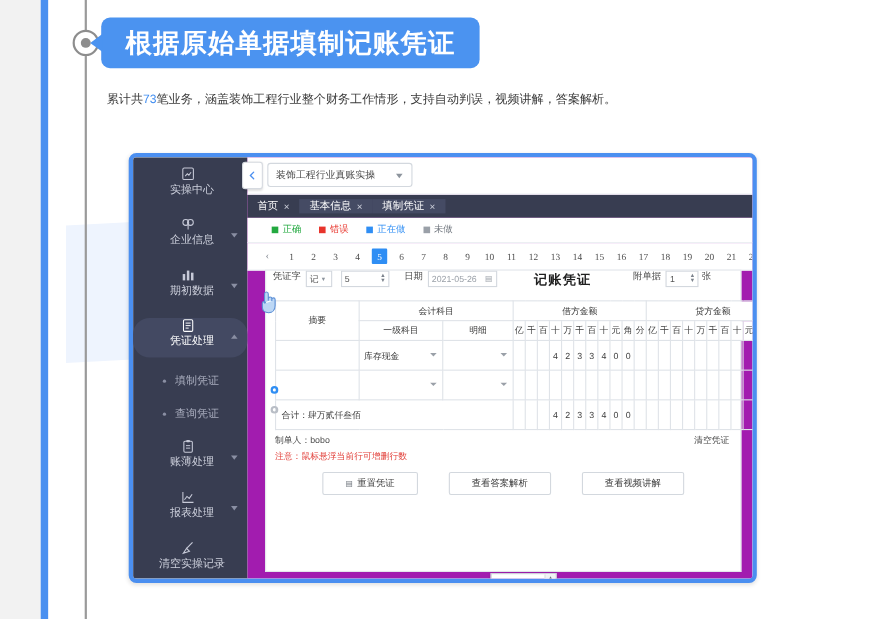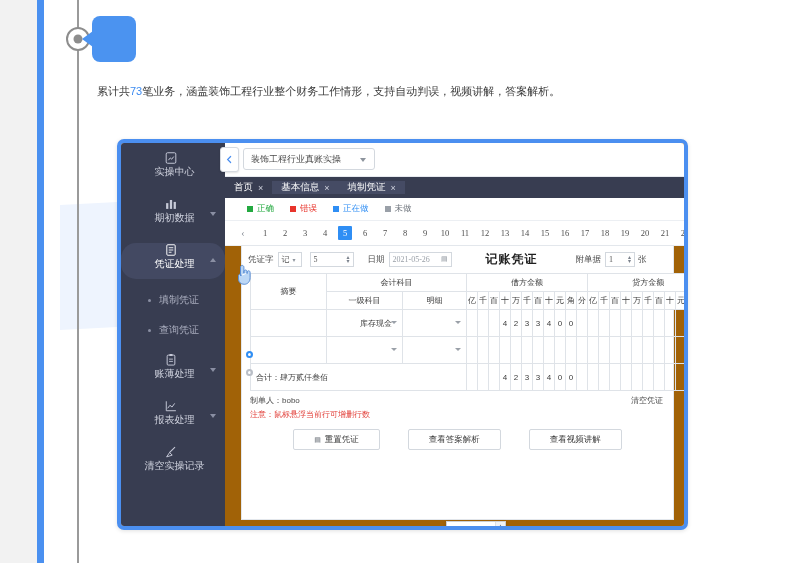--- a/index.html
+++ b/index.html
@@ -71,21 +71,21 @@
     border-top:4px solid #8a8fa3;
   }
   .caret.up{border-top:none;border-bottom:4px solid #8a8fa3;}
   .side-sub{
     display:flex;align-items:center;height:30px;padding-left:27px;
     font-size:10px;color:#a9adbe;cursor:pointer;
   }
   .side-sub .bullet{width:3px;height:3px;border-radius:50%;background:#8a8fa3;margin-right:8px;}
 
   
-  #content{position:absolute;left:104px;top:0;right:0;bottom:0;background:#a16207;}
+  #content{position:absolute;left:104px;top:0;right:0;bottom:0;background:#a21caf;}
   #topbar{height:33px;background:#ffffff;position:relative;border-bottom:1px solid #e7eaef;}
   #collapse-btn{
     position:absolute;left:-5px;top:4px;width:17px;height:23px;background:#ffffff;
     border:1px solid #d6dae0;border-radius:3px;display:flex;align-items:center;justify-content:center;
     box-shadow:0 1px 2px rgba(0,0,0,.12);
   }
   #collapse-btn svg{display:block;}
   #proj-select{
     position:absolute;left:18px;top:5px;width:132px;height:22px;
     border:1px solid #d3d8de;border-radius:3px;background:#fff;
@@ -122,34 +122,34 @@
   }
   .pg.cur{background:#2f8ef4;color:#ffffff;border-radius:1px;}
   .pg.arrow{color:#8b9099;font-size:10px;margin-right:5px;}
 
   
   #voucher-panel{
     position:absolute;left:16px;right:10px;top:102px;bottom:6px;
     background:#ffffff;border:1px solid #e3e7ec;box-sizing:border-box;
   }
   #vhead{
-    height:27px;display:flex;align-items:center;position:relative;
-    padding-left:6px;font-size:8.5px;color:#4a4a4a;font-family:Liberation Serif, serif;
+    height:27px;display:flex;position:relative;
+    padding-left:6px;font-size:8.5px;color:#4a4a4a;
   }
   .mini-input{
     border:1px solid #d3d8de;background:#fff;height:15px;box-sizing:border-box;
     display:flex;align-items:center;padding:0 3px;font-size:8px;color:#555;position:relative;
   }
   .stepper{position:absolute;right:3px;top:2px;display:flex;flex-direction:column;line-height:4px;color:#7b828c;font-size:6px;}
   #vtitle{font-size:12px;font-weight:bold;color:#1f1f1f;letter-spacing:1px;}
 
   table.vtab{border-collapse:collapse;width:calc(100% - 16px);margin:0 8px;table-layout:fixed;}
   table.vtab th,table.vtab td{border:1px solid #dfe3e8;font-size:8px;color:#3b3b3b;font-weight:normal;}
   table.vtab th{height:15px;text-align:center;background:#ffffff;}
-  td.celldrop{height:24px;position:relative;padding:0 10px 0 4px;text-align:right;}
+  td.celldrop{height:24px;position:relative;padding:0 10px 0 4px;}
   td.celldrop .dcaret{
     position:absolute;right:5px;top:11px;width:0;height:0;
     border-left:3px solid transparent;border-right:3px solid transparent;border-top:3.5px solid #9aa0a8;
   }
   .digit{width:11px;text-align:center;height:24px;}
   .digit.red{border-left-color:#f1b6b6;}
   .digit.blue{border-left-color:#bcd6f2;}
   td.sum{height:19px;padding-left:5px;font-size:8px;}
 
   #footer-line{
@@ -187,40 +187,52 @@
 
 <div id="left-gutter"></div>
 <div id="blue-rail"></div>
 <div id="page-surface"></div>
 <div id="diagonal-band"></div>
 <div id="timeline"></div>
 <div id="timeline-dot"></div>
 
 <div id="headline">
   <span id="headline-arrow"></span>
+  <span>根据原始单据填制记账凭证</span>
 </div>
 
 <div id="subtitle">
   <span>累计共</span><span class="hl">73</span><span>笔业务，涵盖装饰工程行业整个财务工作情形，支持自动判误，视频讲解，答案解析。</span>
 </div>
 
 <div id="app-window">
 
   <div id="sidebar">
 
     <div class="side-item" style="margin-top:8px;">
       <span class="side-ico">
         <svg width="14" height="14" viewBox="0 0 16 16">
             <rect x="2.5" y="2" width="11" height="12" rx="1.5" fill="none" stroke="#c7cad8" stroke-width="1.1"></rect>
             <path d="M5 10.5l2.2-2.6 1.6 1.5 2.3-3" fill="none" stroke="#c7cad8" stroke-width="1.1"></path>
           </svg>
       </span>
       <span>实操中心</span>
     </div>
 
+    <div class="side-item" style="margin-top:10px;">
+      <span class="side-ico">
+        <svg width="14" height="14" viewBox="0 0 16 16">
+            <circle cx="5.6" cy="6" r="3" fill="none" stroke="#c7cad8" stroke-width="1.1"></circle>
+            <circle cx="10.4" cy="6" r="3" fill="none" stroke="#c7cad8" stroke-width="1.1"></circle>
+            <path d="M8 8.6v4.6" stroke="#c7cad8" stroke-width="1.1" fill="none"></path>
+          </svg>
+      </span>
+      <span>企业信息</span>
+      <span class="caret"></span>
+    </div>
 
     <div class="side-item" style="margin-top:10px;">
       <span class="side-ico">
         <svg width="14" height="14" viewBox="0 0 16 16">
             <rect x="2.4" y="7" width="2.6" height="6.6" fill="#c7cad8"></rect>
             <rect x="6.7" y="3.4" width="2.6" height="10.2" fill="#c7cad8"></rect>
             <rect x="11" y="5.6" width="2.6" height="8" fill="#c7cad8"></rect>
           </svg>
       </span>
       <span>期初数据</span>

